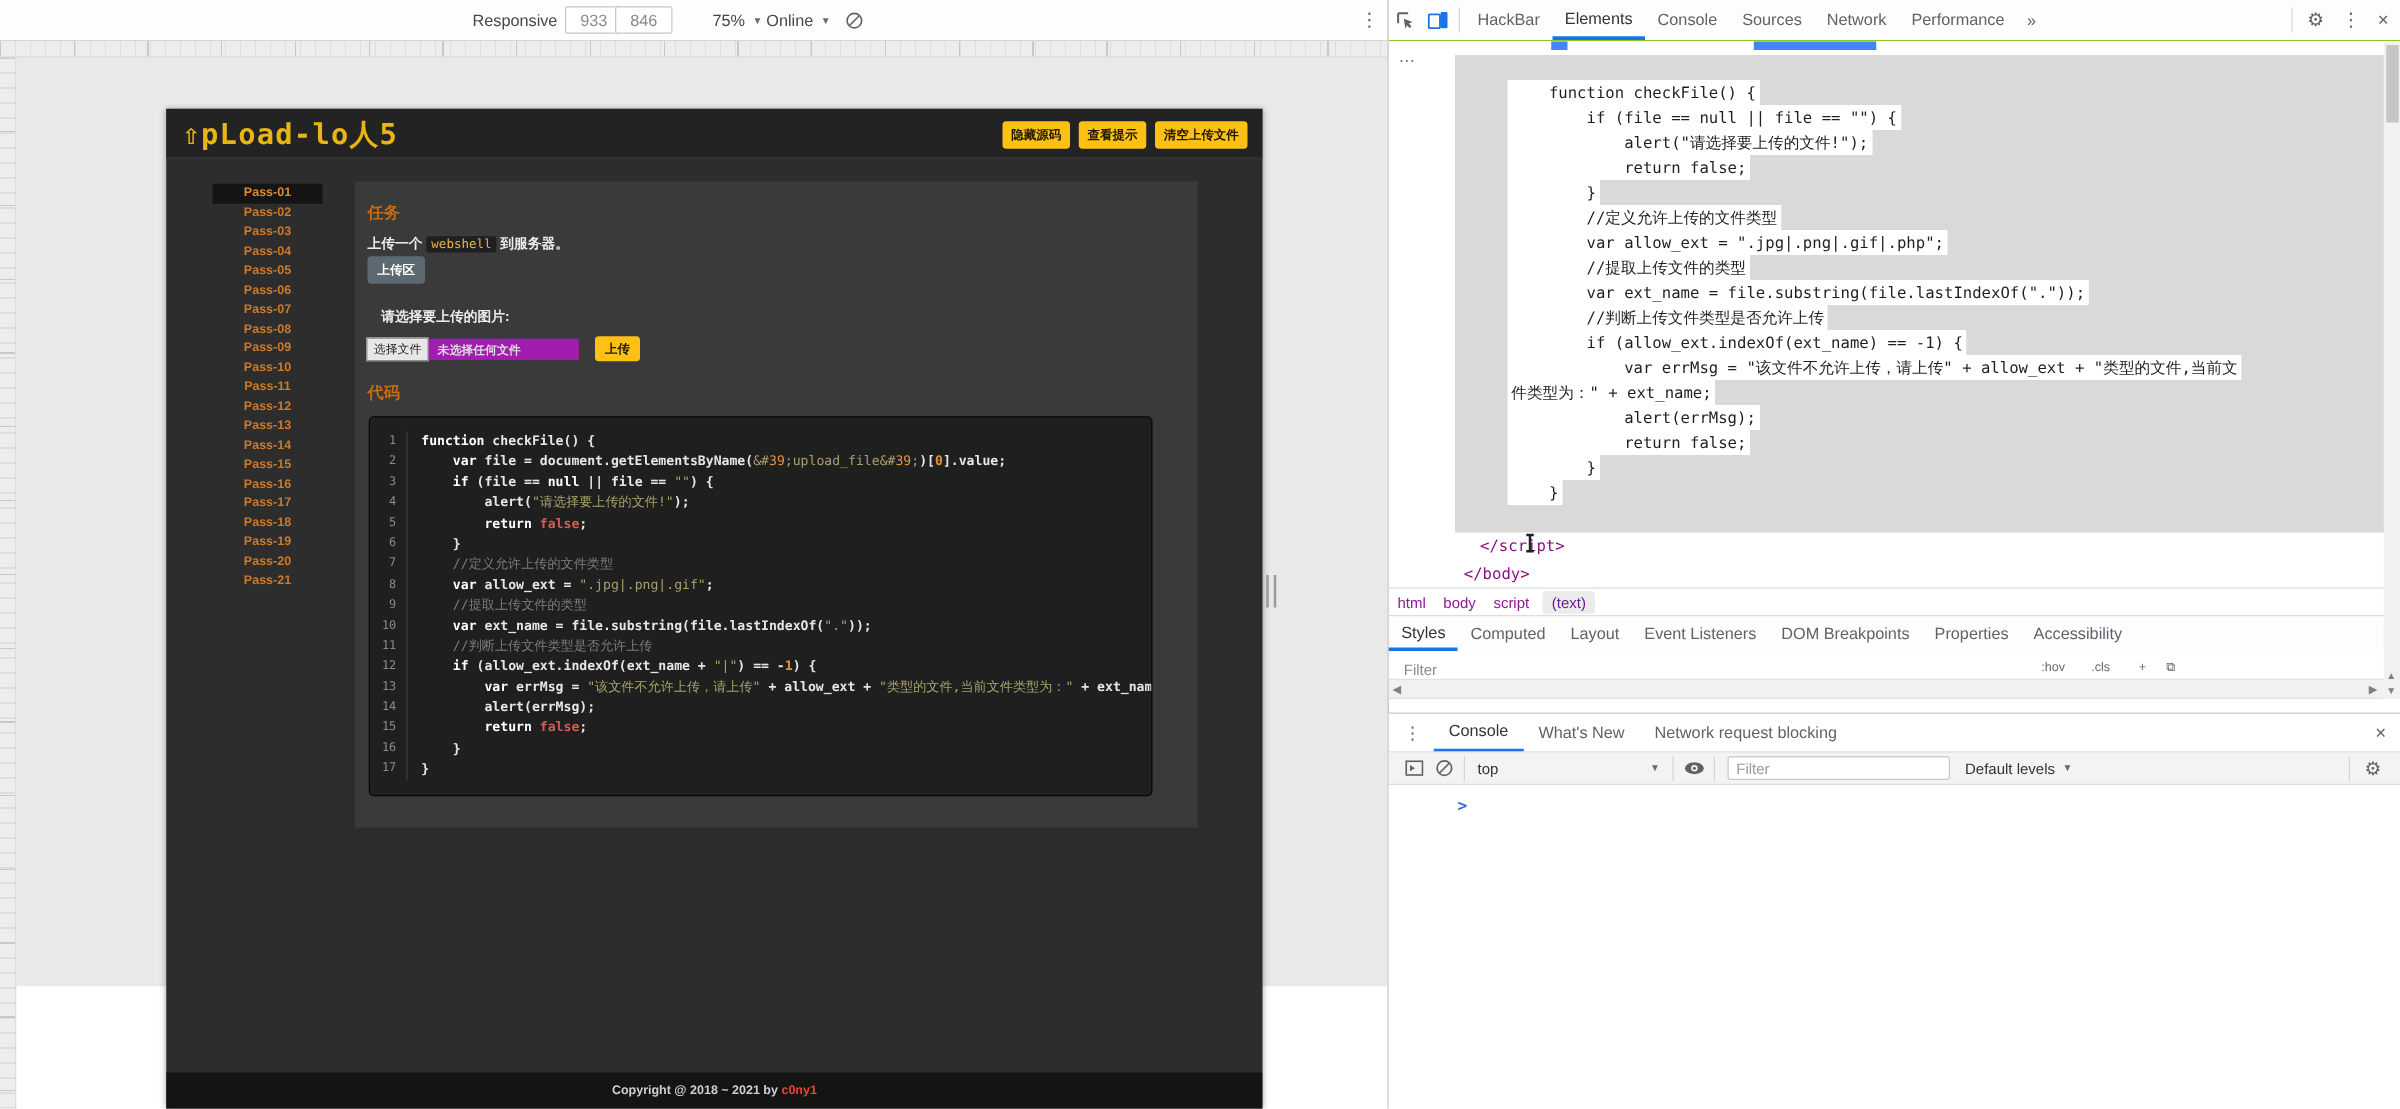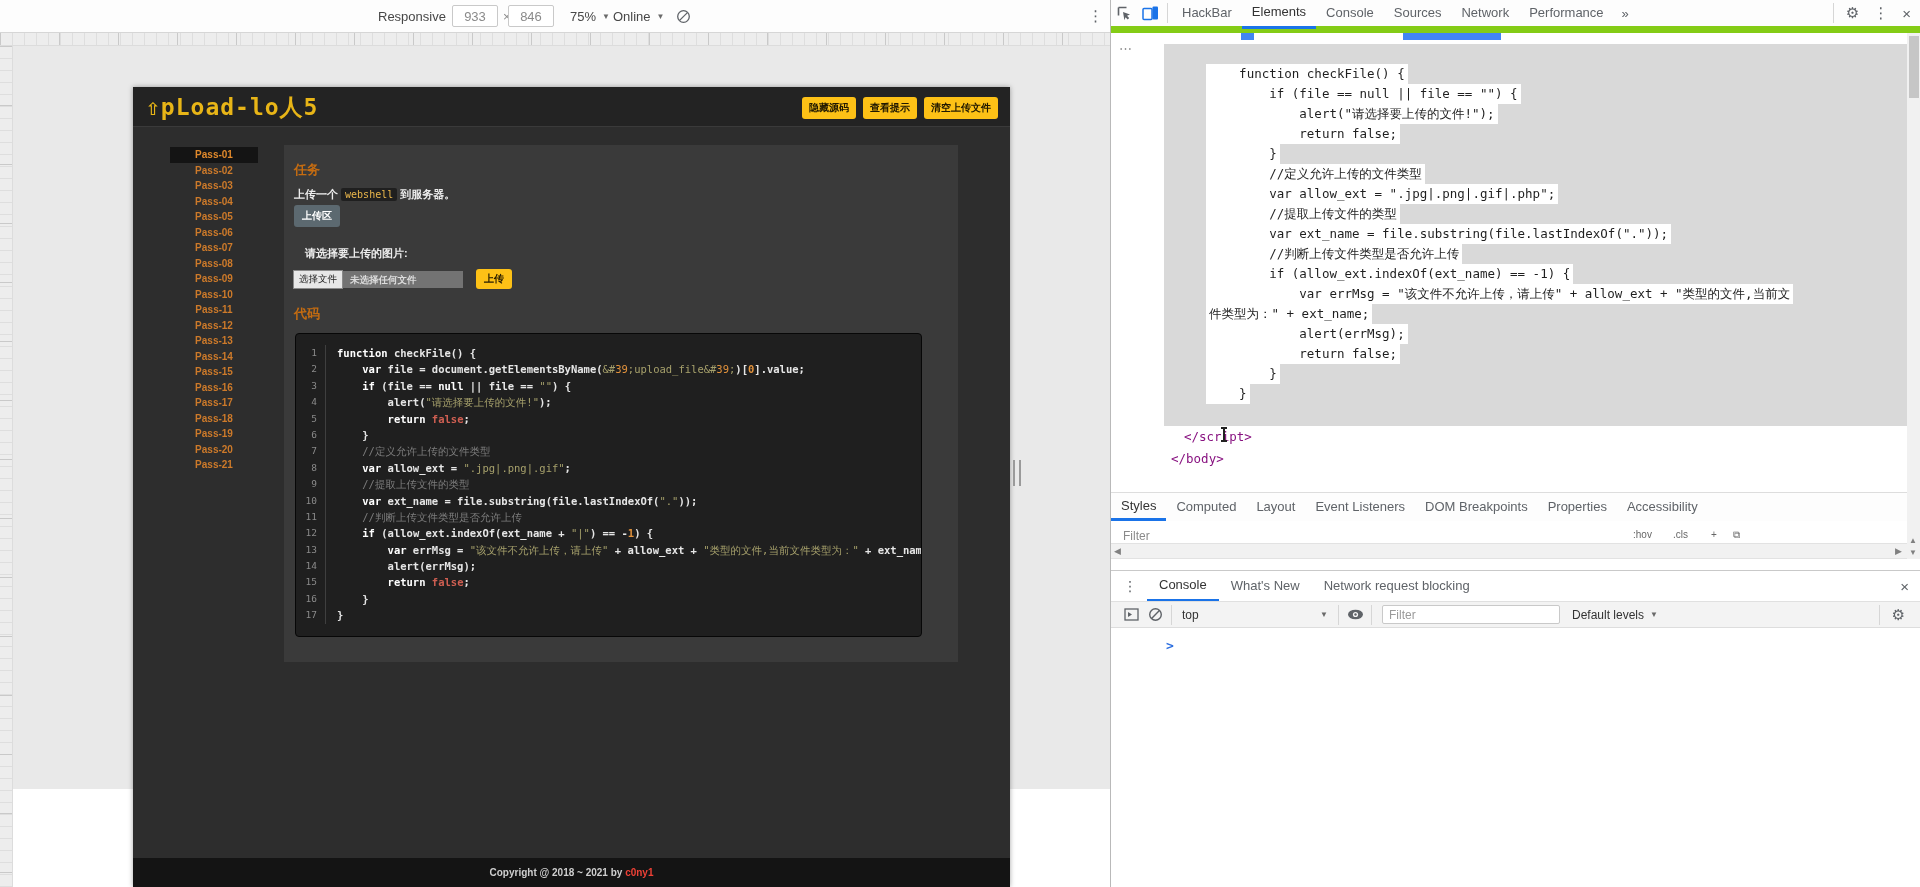--- a/index.html
+++ b/index.html
@@ -49,21 +49,21 @@
   .ul-panel { position:absolute; left:151px; top:58px; width:674px; height:517px; background:#3a3a3a; }
   .ul-h2 { position:absolute; left:10px; font-size:13px; font-weight:bold; color:#c56c11; }
   .ul-text { position:absolute; left:10px; font-size:11px; font-weight:bold; color:#ececec; }
   .ul-chip { background:#1f1f1f; color:#e9b64b; font-family:"DejaVu Sans Mono",monospace;
              font-size:10px; font-weight:normal; padding:1px 4px; border-radius:2px; }
   .ul-badge { position:absolute; left:10px; top:60px; background:#5c6970; color:#fff; font-size:10px;
               font-weight:bold; padding:4px 8px; border-radius:3px; }
   .ul-file-row { position:absolute; left:9px; top:124px; display:flex; align-items:center; }
   .ul-file-btn { background:#e7e7e7; border:1px solid #8a8a8a; color:#222; font-size:9.5px;
                  padding:2px 5px; }
-  .ul-file-val { background:#737373; color:#dcdcdc; font-size:9.5px; font-weight:bold;
+  .ul-file-val { background:#a21caf; color:#dcdcdc; font-size:9.5px; font-weight:bold;
                  padding:3px 7px; width:120px; height:17px; }
   .ul-upload-btn { margin-left:13px; background:#fdc116; color:#201800; border:none;
                    border-radius:3px; font-size:10px; font-weight:bold; padding:3px 8px; }
   .ul-codeblock { position:absolute; left:11px; top:188px; width:627px; height:304px;
                   background:#1f1f1f; border:1px solid #070707; border-radius:4px;
                   padding:11px 0; overflow:hidden; }
   .code-row { display:flex; height:16.4px; line-height:16.4px;
               font-family:"DejaVu Sans Mono",monospace; }
   .code-ln { width:30px; text-align:right; padding-right:8px; color:#8a8a8a; font-size:9.5px;
              border-right:1px solid #3f3f3f; flex:none; }
@@ -75,21 +75,21 @@
   .tk-f { color:#cf5f52; }
   .tk-n { color:#e2923c; }
   .ul-footer { position:absolute; left:0; top:771px; width:877px; height:29px; background:#141414;
                text-align:center; font-size:10px; font-weight:bold; color:#cfcfcf; line-height:29px; }
   .ul-footer .author { color:#ef4136; }
 
   
   .devtools { position:absolute; left:1110px; top:0; width:810px; height:887px; background:#fff;
               border-left:1px solid #b9b9b9; }
   .dt-toolbar { position:absolute; left:0; top:0; width:810px; height:33px; background:#fdfdfd;
-                border-bottom:7px solid #84cc16; display:flex; align-items:center; }
+                border-bottom:1px solid #84cc16; display:flex; align-items:center; }
   .dt-icon { width:26px; height:32px; display:flex; align-items:center; justify-content:center; }
   .vsep { width:1px; height:20px; background:#d6d6d6; margin:0 4px; flex:none; }
   .dt-tab { padding:0 10px; height:32px; line-height:32px; font-size:13px; color:#5f6368;
             white-space:nowrap; }
   .dt-tab.active { color:#333; border-bottom:3px solid #1a73e8; line-height:29px; }
   .dt-more-tabs { font-size:13px; color:#5f6368; padding:0 8px; }
   .dt-right { margin-left:auto; display:flex; align-items:center; }
   .gear { font-size:15px; color:#5f6368; padding:0 8px; }
   .kebab { font-size:15px; color:#5f6368; padding:0 6px; }
   .closex { font-size:15px; color:#5f6368; padding:0 10px 0 8px; }
@@ -164,21 +164,21 @@
 
   <div class="left-area">
 
     <div class="dm-toolbar">
       <div class="dm-item" style="left:378px;">
         <span>Responsive</span>
         <span class="caret">▼</span>
       </div>
       <input class="dim-input" style="left: 452px;" value="933">
       <div class="dm-item" style="left:503px; color:#8a8a8a;">×</div>
-      <input class="dim-input" style="left: 508px;" value="846">
+      <input class="dim-input" style="left: 492px;" value="846">
       <div class="dm-item" style="left:570px;">
         <span>75%</span>
         <span class="caret">▼</span>
       </div>
       <div class="dm-item" style="left:613px;">
         <span>Online</span>
         <span class="caret">▼</span>
       </div>
       <div class="dm-item" style="left:676px;">
         <svg width="15" height="15">
@@ -375,20 +375,26 @@
           <div class="dt-line">        }</div>
           <div class="dt-line">    }</div>
         </div>
       <div class="closing-tag" style="left:73px; top:396px;">&lt;/script&gt;</div>
       <div class="closing-tag" style="left:60px; top:418px;">&lt;/body&gt;</div>
       <div class="ibeam">
           <span></span>
         </div>
     </div>
 
+    <div class="crumbs" id="dt-crumbs">
+        <span class="crumb">html</span>
+        <span class="crumb">body</span>
+        <span class="crumb">script</span>
+        <span class="crumb sel">(text)</span>
+      </div>
 
     <div class="styles-tabs" id="styles-tabs">
         <div class="styles-tab active">Styles</div>
         <div class="styles-tab">Computed</div>
         <div class="styles-tab">Layout</div>
         <div class="styles-tab">Event Listeners</div>
         <div class="styles-tab">DOM Breakpoints</div>
         <div class="styles-tab">Properties</div>
         <div class="styles-tab">Accessibility</div>
       </div>

